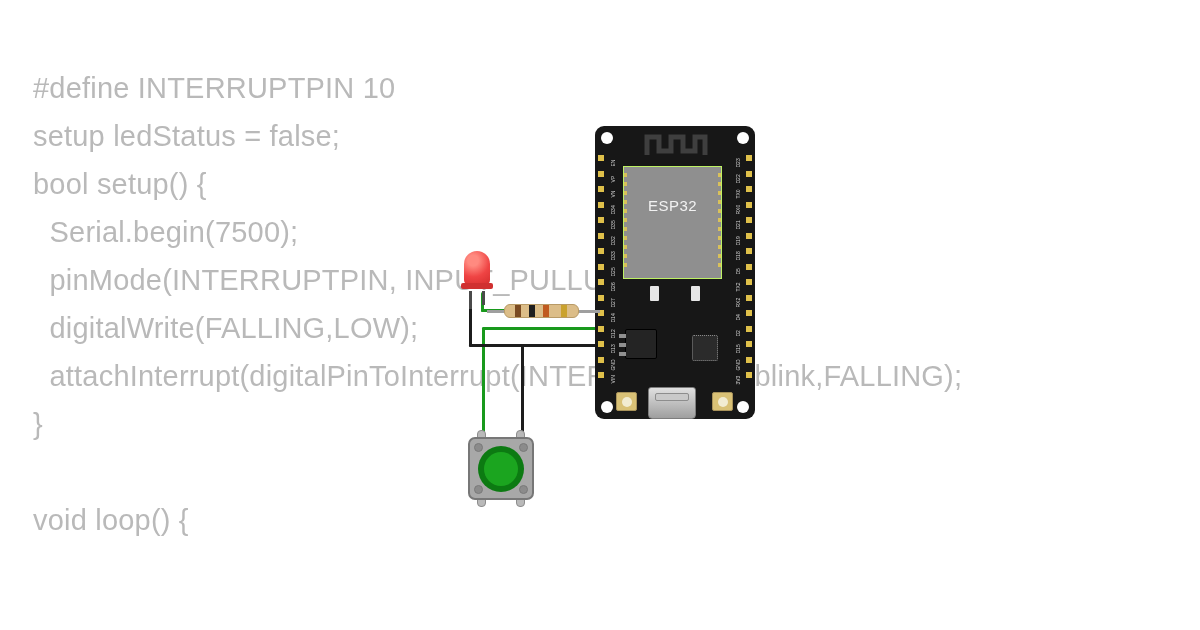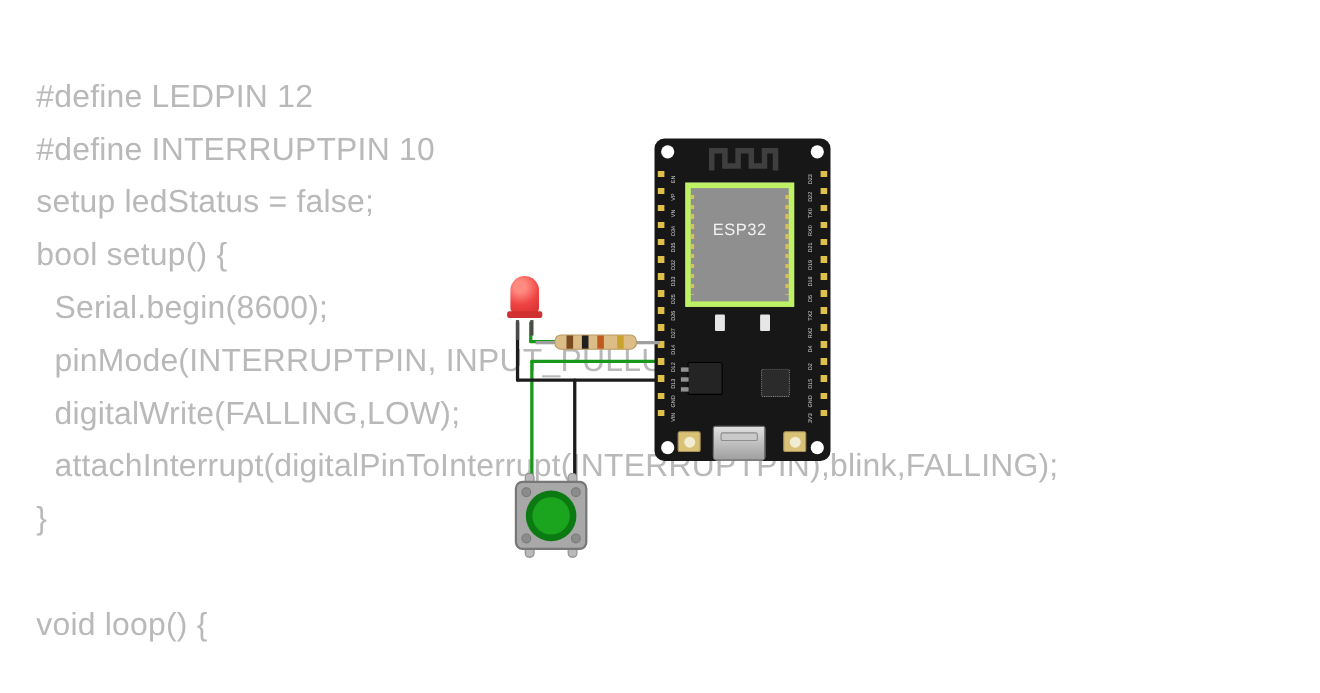--- a/index.html
+++ b/index.html
@@ -32,21 +32,21 @@
   .antenna { position:absolute; left:46px; top:5px; }
   .pin-strip { position:absolute; top:29px; width:6px; height:233px;
                background:repeating-linear-gradient(180deg,#dfc04a 0 6px, rgba(0,0,0,0) 6px 15.53px); }
   .pin-strip.left{left:3px} .pin-strip.right{right:3px}
   .pin-labels { position:absolute; top:29px; width:15px; height:233px; display:flex; flex-direction:column; }
   .pin-labels.left{left:10px} .pin-labels.right{right:10px}
   .pin-label { flex:0 0 15.53px; display:flex; align-items:center; justify-content:center;
                font-size:5px; color:#d2d2d2; writing-mode:vertical-rl; transform:rotate(180deg);
                overflow:hidden; }
   .esp-module { position:absolute; left:28px; top:40px; width:99px; height:113px;
-                background:#8f8f8f; border:5px solid #bef264; }
+                background:#8f8f8f; border:1px solid #bef264; }
   .esp-module::before,.esp-module::after { content:""; position:absolute; top:6px; bottom:6px; width:3px;
                 background:repeating-linear-gradient(180deg,#d9c15a 0 4px, rgba(0,0,0,0) 4px 9px); }
   .esp-module::before{left:0} .esp-module::after{right:0}
   .esp-label { position:absolute; left:0; right:0; top:30px; text-align:center;
                font-size:15px; color:#f2f2f2; letter-spacing:0.5px; }
   .silk { position:absolute; width:9px; height:15px; background:#e6e6e6; border-radius:1px; }
   .silk.a{left:55px;top:160px} .silk.b{left:96px;top:160px}
   .vreg { position:absolute; left:30px; top:203px; width:32px; height:30px;
           background:#242424; border:1px solid #000; border-radius:2px; }
   .vreg::before { content:""; position:absolute; left:-7px; top:4px; width:7px; height:4px;
@@ -97,25 +97,24 @@
   .pb-screw.bl{left:4px;bottom:4px} .pb-screw.br{right:4px;bottom:4px}
   .pb-cap { position:absolute; left:50%; top:50%; transform:translate(-50%,-50%);
             width:46px; height:46px; border-radius:50%; background:#0c7a12;
             display:flex; align-items:center; justify-content:center; }
   .pb-cap::before { content:""; width:34px; height:34px; border-radius:50%; background:#1ba51f; }
 </style>
 </head>
 <body>
 
 <div class="code-layer">
-    <span class="code-line">#define LEDPIN 12</span>
     <span class="code-line">#define INTERRUPTPIN 10</span>
     <span class="code-line">setup ledStatus = false;</span>
     <span class="code-line">bool setup() {</span>
-    <span class="code-line">  Serial.begin(8600);</span>
+    <span class="code-line">  Serial.begin(7500);</span>
     <span class="code-line">  pinMode(INTERRUPTPIN, INPUT_PULLUP);</span>
     <span class="code-line">  digitalWrite(FALLING,LOW);</span>
     <span class="code-line">  attachInterrupt(digitalPinToInterrupt(INTERRUPTPIN),blink,FALLING);</span>
     <span class="code-line">}</span>
     <span class="code-line"></span>
     <span class="code-line">void loop() {</span>
   </div>
 
 <div id="w-g1v" class="wire green"></div>
 <div id="w-g1h" class="wire green"></div>

